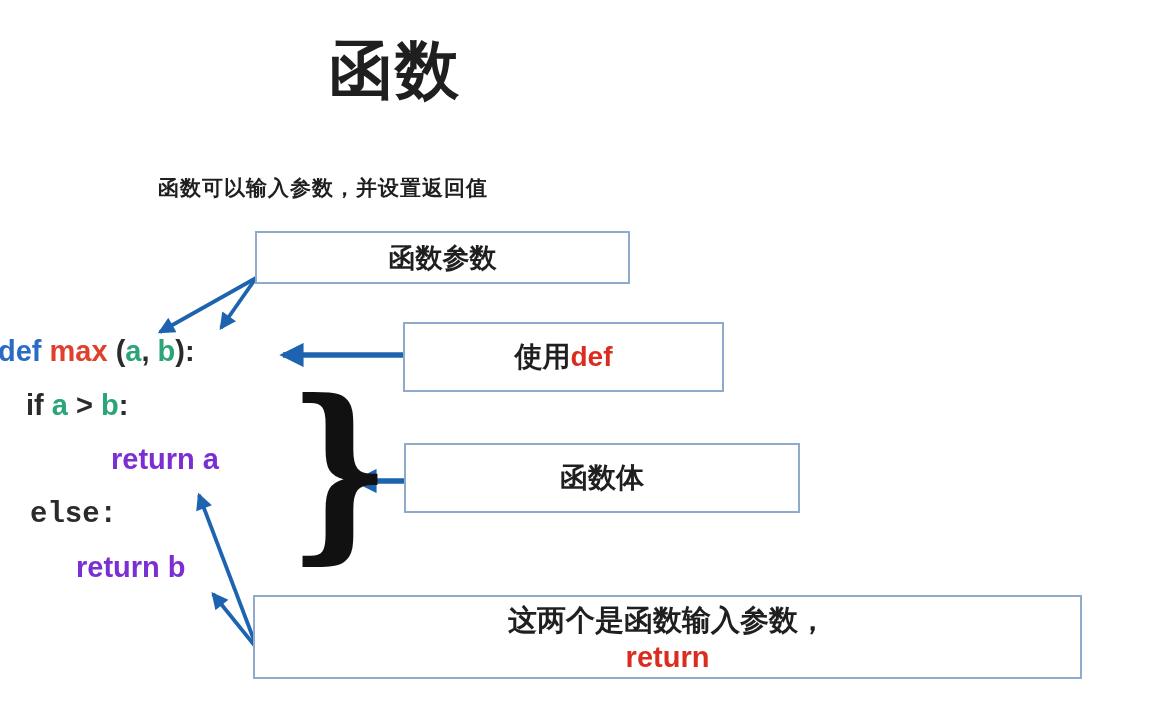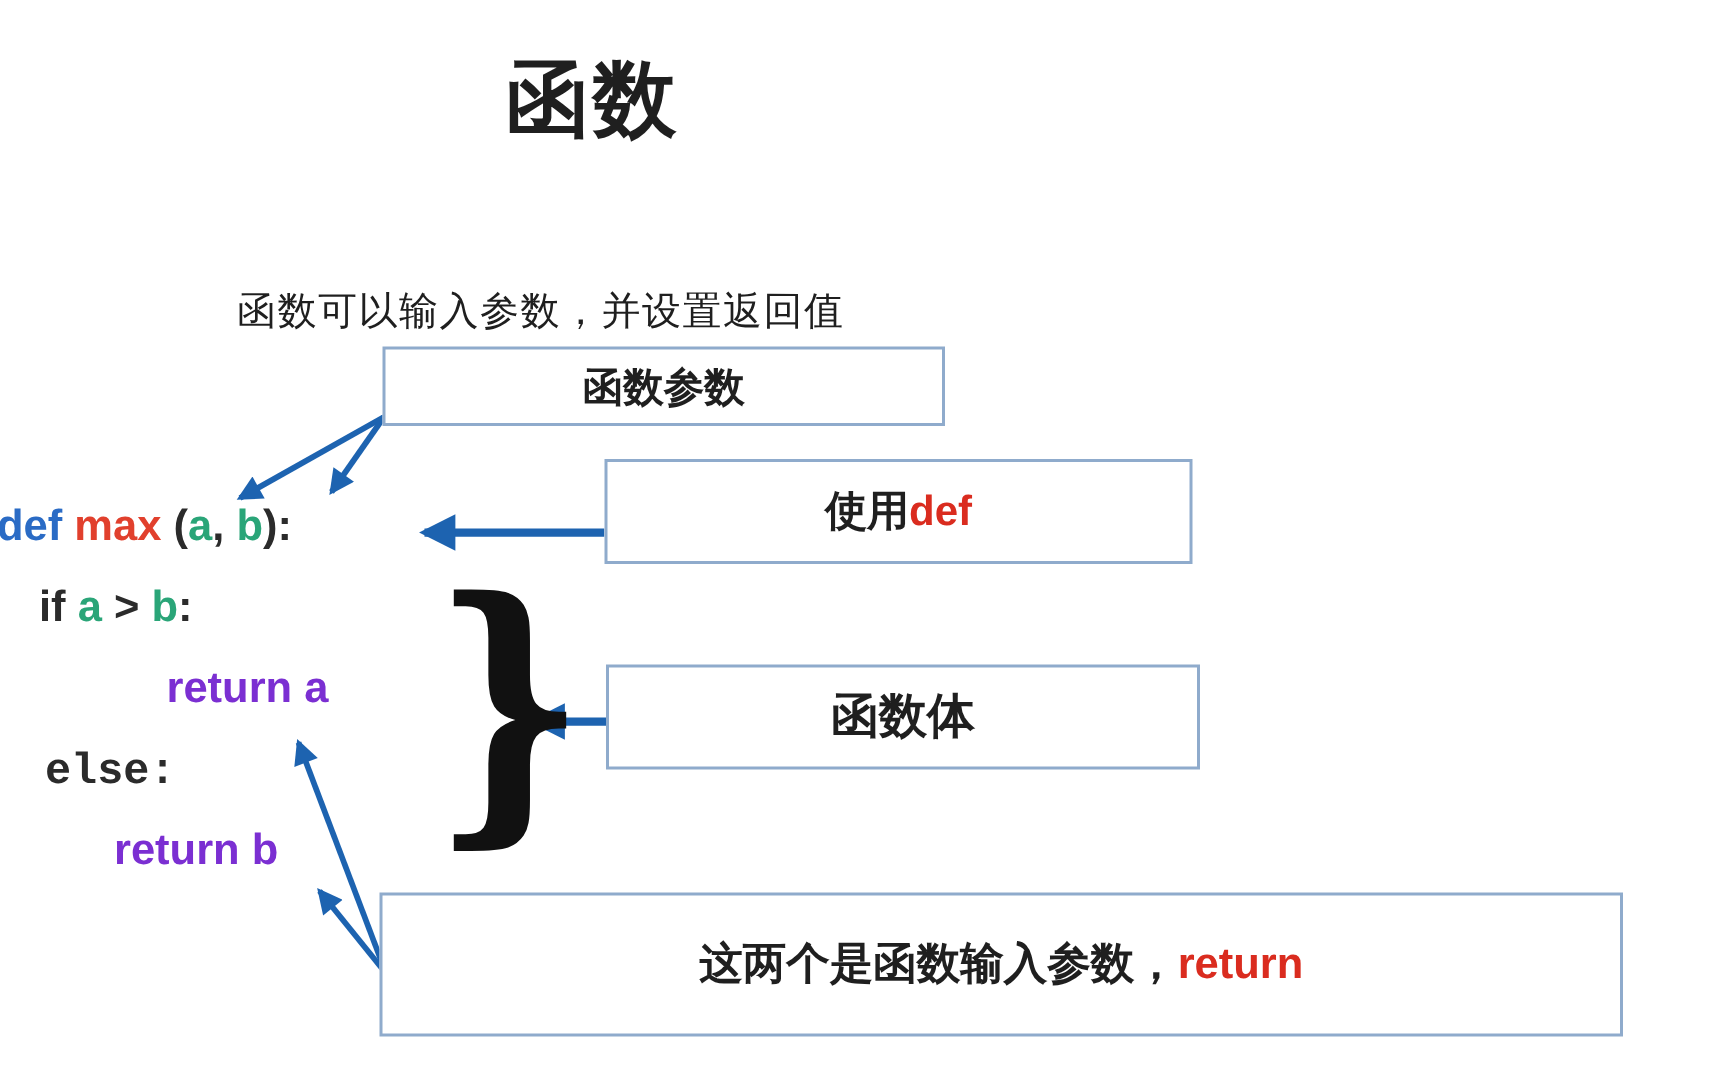--- a/index.html
+++ b/index.html
@@ -8,35 +8,35 @@
     --callout-red:#da2c1f; --bg:#ffffff;
   }
   html,body{margin:0;padding:0;background:#e9e9e9;}
   .canvas{
     position:relative; width:1152px; height:712px; background:var(--bg); overflow:hidden;
     font-family:"Liberation Sans", sans-serif; color:var(--text-black);
   }
   .abs{position:absolute;}
   .title{
     left:285px; top:34px; width:220px; text-align:center;
-    font-size:56px; font-weight:700; line-height:1.15; letter-spacing:2px;
+    font-size:64px; font-weight:700; line-height:1.15; letter-spacing:2px;
   }
   .subtitle{
-    left:158px; top:190px; width:520px;
-    font-size:26px; font-weight:400; letter-spacing:1px; white-space:nowrap;
+    left:158px; top:174px; width:520px;
+    font-size:21px; font-weight:700; letter-spacing:1px; white-space:nowrap;
   }
   .box{
     position:absolute; background:#fff; border:2px solid var(--box-border);
     display:flex; align-items:center; justify-content:center;
     font-weight:700; white-space:nowrap; box-sizing:border-box;
   }
   .box-params { left:255px; top:231px; width:375px; height:53px; font-size:27px; }
-  .box-def    { left:403px; top:306px; width:392px; height:70px; font-size:28px; }
-  .box-body   { left:404px; top:443px; width:396px; height:70px; font-size:32px; }
-  .box-return { left:253px; top:595px; width:829px; height:96px; font-size:29px; }
+  .box-def    { left:403px; top:322px; width:321px; height:70px; font-size:28px; }
+  .box-body   { left:404px; top:443px; width:396px; height:70px; font-size:28px; }
+  .box-return { left:253px; top:595px; width:829px; height:84px; font-size:29px;flex-direction:column; }
   .code-line{
     position:absolute; font-size:29px; font-weight:700; line-height:31px;
     white-space:pre; letter-spacing:0px;
   }
   .line-def      { left:-2px;  top:336px; }
   .line-if       { left:26px;  top:390px; }
   .line-return-a { left:68px;  top:444px; }
   .line-else     { left:30px;  top:499px; color:#3c3c3c;font-family:Liberation Mono, monospace; }
   .line-return-b { left:76px;  top:552px; }
   .brace{

